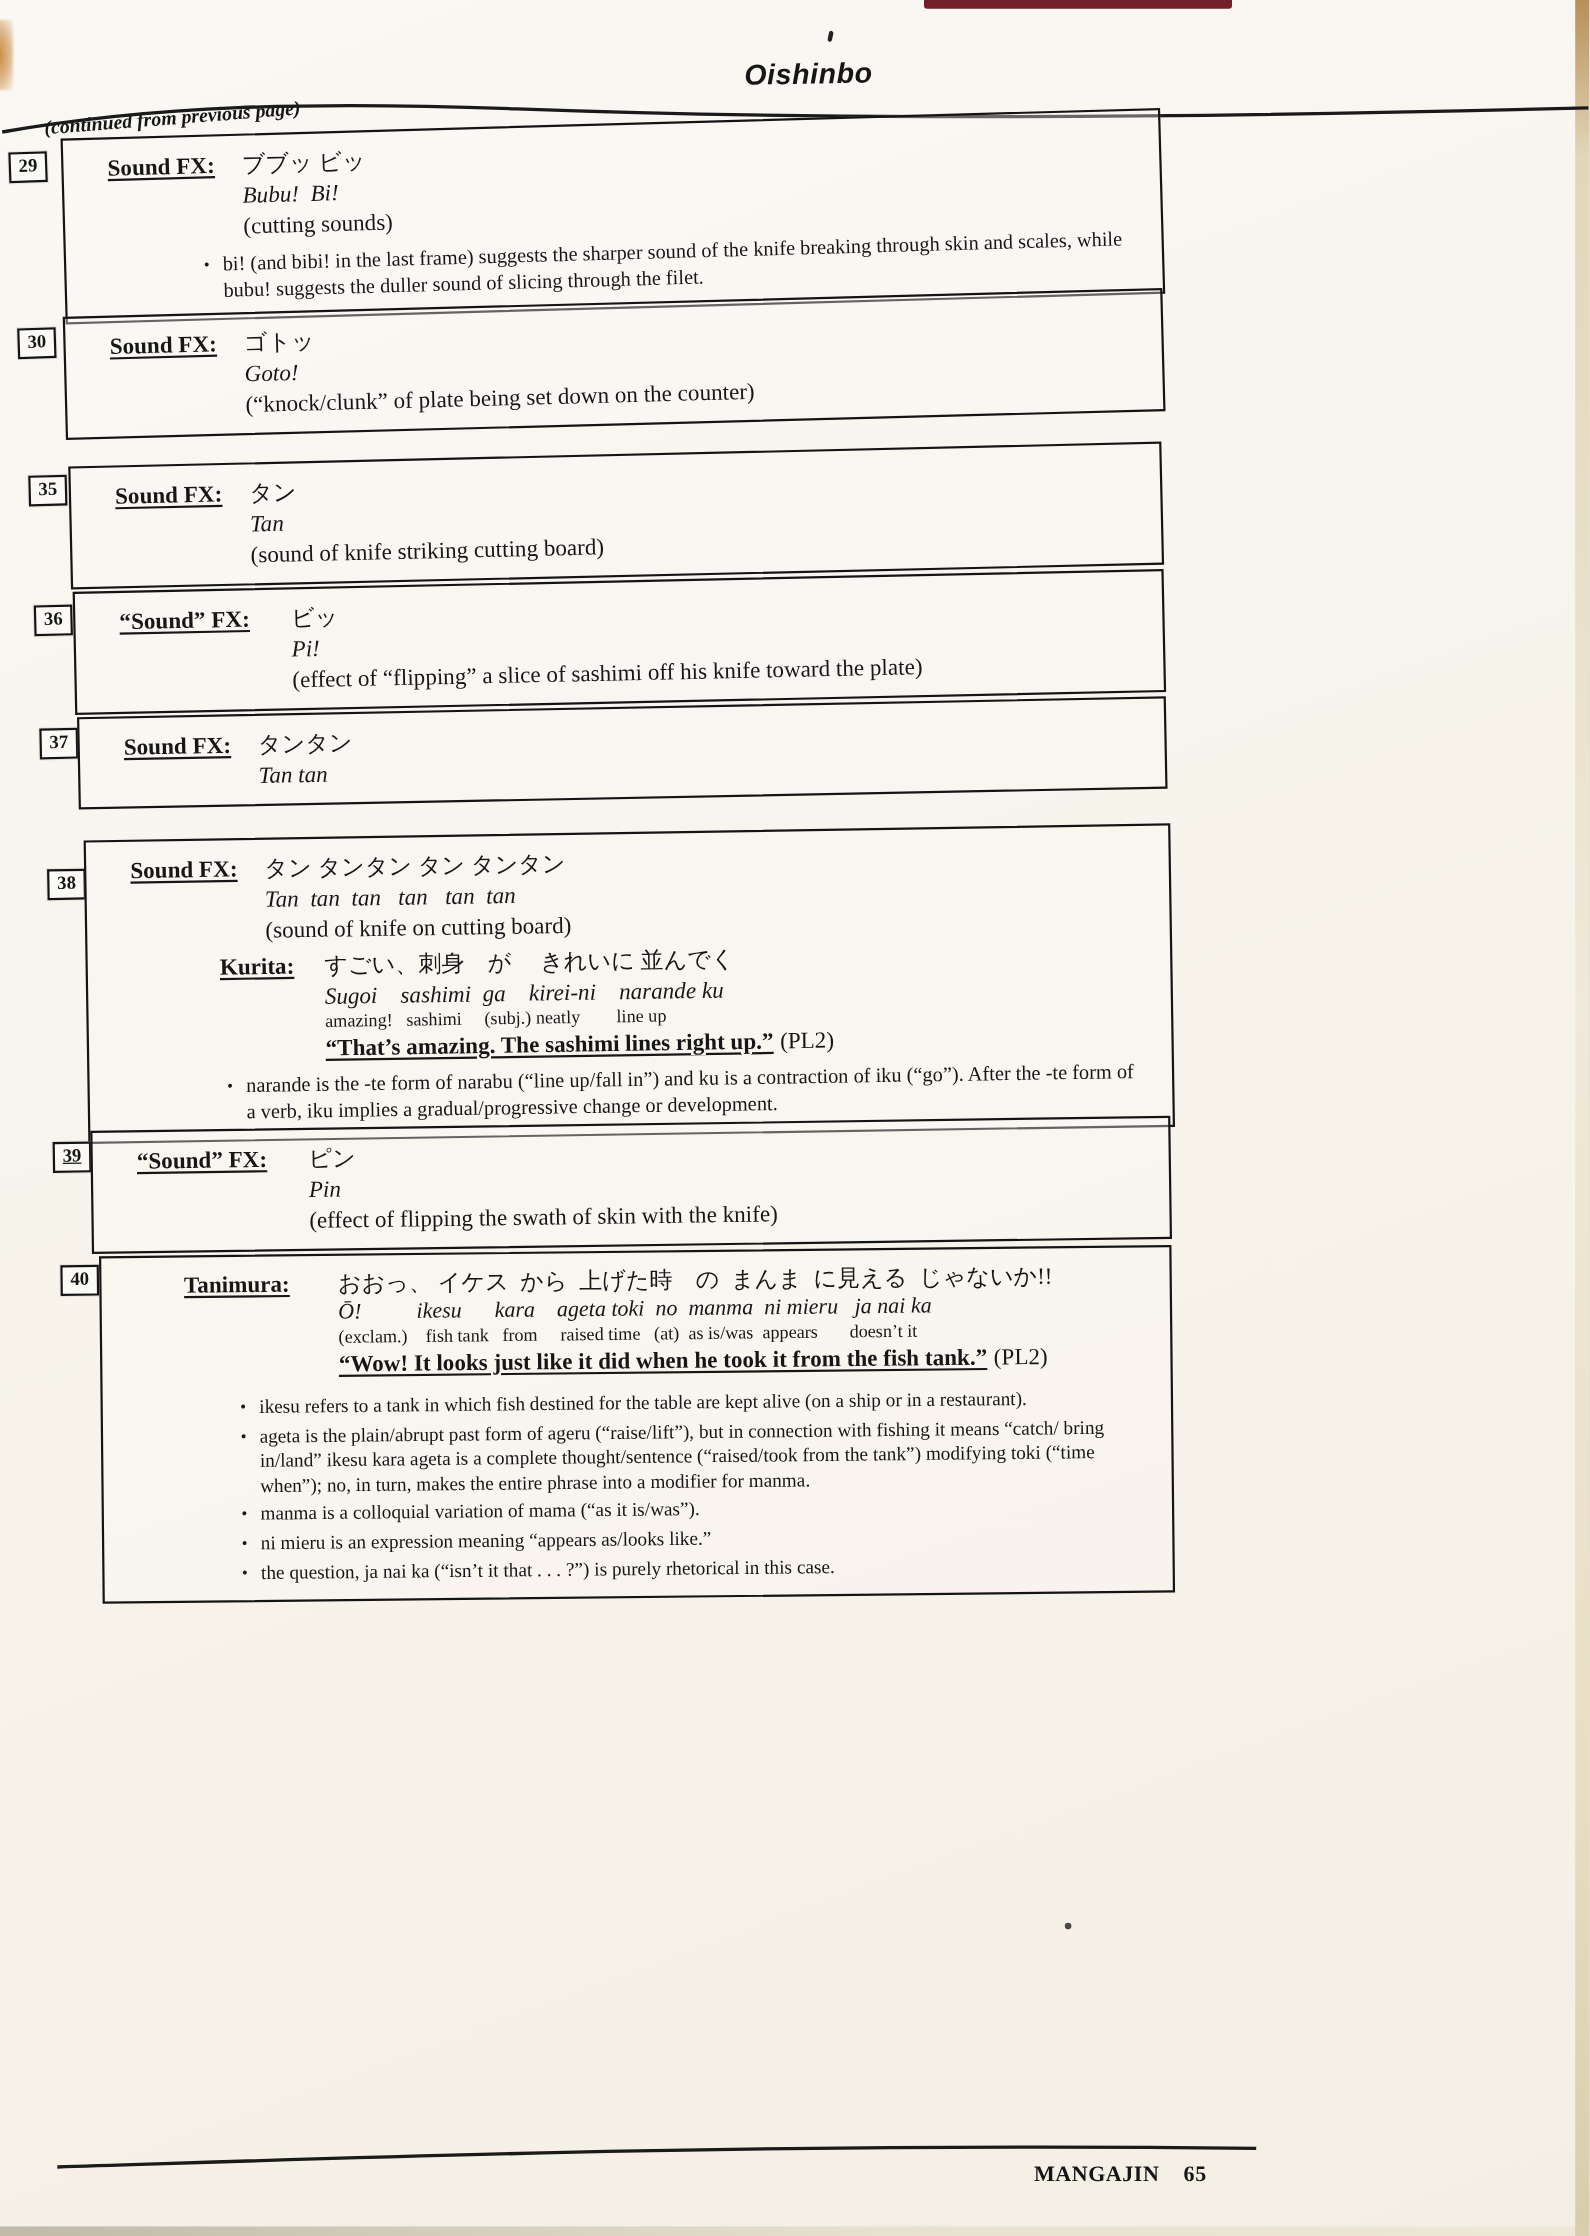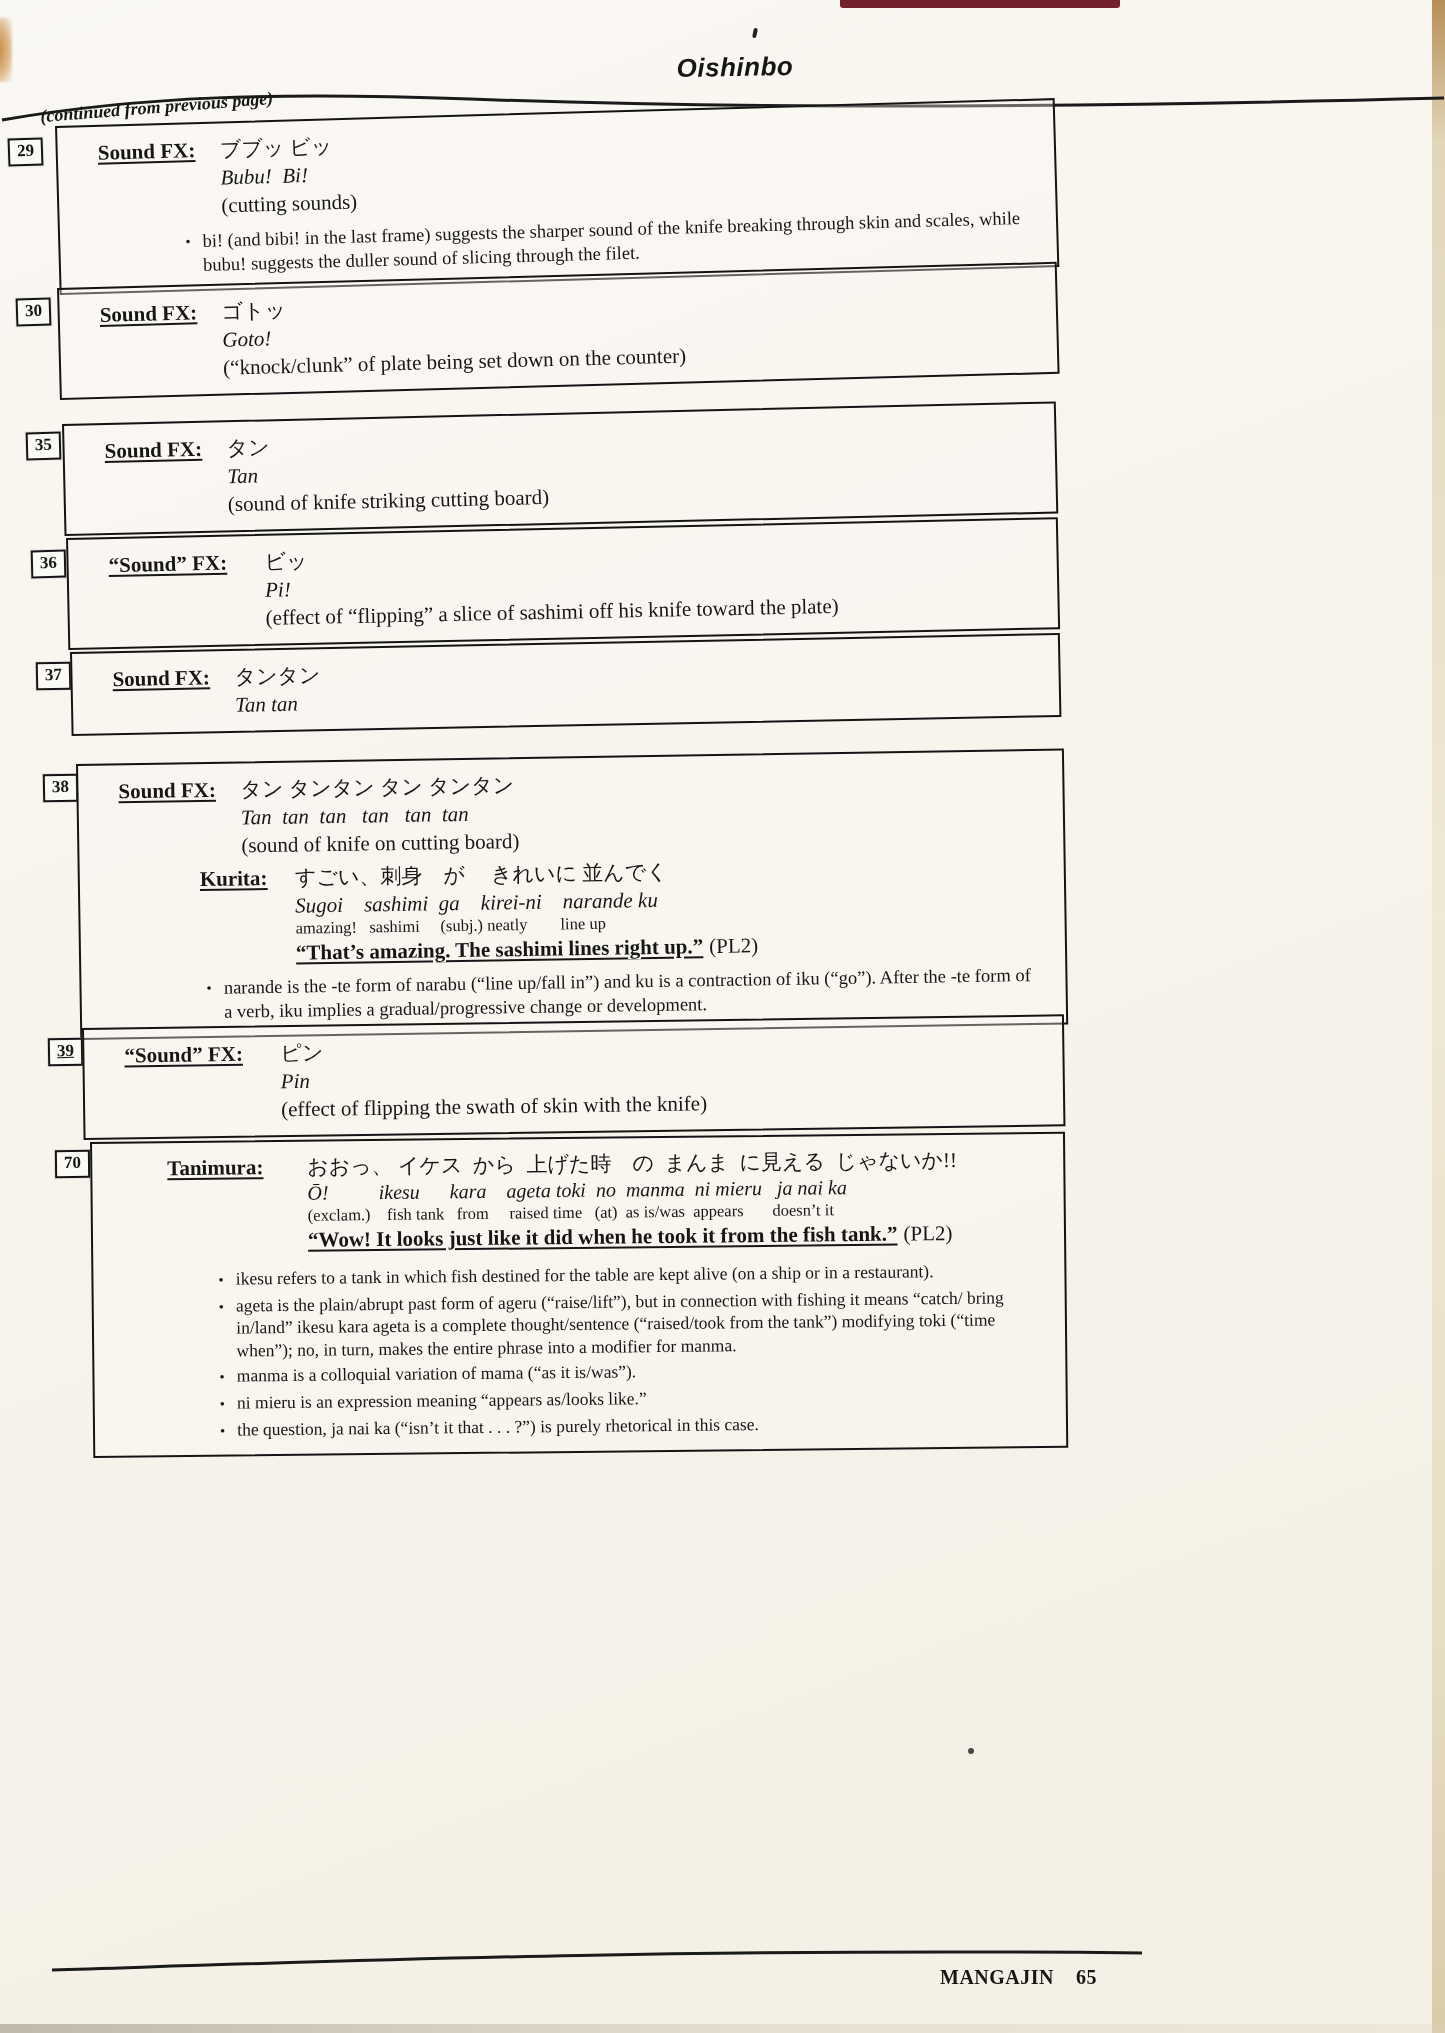--- a/index.html
+++ b/index.html
@@ -119,21 +119,21 @@
 
   <div class="badge" style="left:36px;top:662px;transform:rotate(-1.2deg);">37</div>
   <div class="box" style="left:70px;top:652px;width:990px;min-height:74px;transform:rotate(-1.1deg);">
     <div class="fxline">
         <span class="lbl">Sound FX:</span>
         <span class="jp">タンタン</span>
       </div>
     <div class="cont romaji">Tan tan</div>
   </div>
 
-  <div class="badge" style="left:43px;top:774px;transform:rotate(-1deg);">38</div>
+  <div class="badge" style="left:43px;top:790px;transform:rotate(-1deg);">38</div>
   <div class="box" style="left:76px;top:764px;width:988px;min-height:222px;transform:rotate(-0.9deg);--si:80px;--sw:95px;">
     <div class="fxline">
         <span class="lbl">Sound FX:</span>
         <span class="jp">タン タンタン タン タンタン</span>
       </div>
     <div class="cont romaji">Tan  tan  tan   tan   tan  tan</div>
     <div class="cont paren">(sound of knife on cutting board)</div>
     <div class="spline">
         <span class="slbl">Kurita:</span>
         <span class="jp">すごい、刺身　が　 きれいに 並んでく</span>
@@ -152,21 +152,21 @@
   <div class="badge" style="left:48px;top:1038px;transform:rotate(-0.9deg);text-decoration:underline;">39</div>
   <div class="box" style="left:82px;top:1028px;width:982px;min-height:78px;transform:rotate(-0.8deg);--lw:156px;">
     <div class="fxline">
         <span class="lbl">“Sound” FX:</span>
         <span class="jp">ピン</span>
       </div>
     <div class="cont romaji">Pin</div>
     <div class="cont paren">(effect of flipping the swath of skin with the knife)</div>
   </div>
 
-  <div class="badge" style="left:55px;top:1150px;transform:rotate(-0.7deg);">70</div>
+  <div class="badge" style="left:55px;top:1150px;transform:rotate(-0.7deg);">40</div>
   <div class="box notes-tight" style="left:90px;top:1142px;width:975px;min-height:248px;transform:rotate(-0.6deg);--si:35px;--sw:140px;">
     <div class="spline" style="margin-top:0;">
         <span class="slbl">Tanimura:</span>
         <span class="jp">おおっ、 イケス  から  上げた時　の  まんま  に見える  じゃないか!!</span>
       </div>
     <div class="scont romaji" style="font-size:20px;">Ō!          ikesu      kara    ageta toki  no  manma  ni mieru   ja nai ka</div>
     <div class="scont gloss">(exclam.)    fish tank   from     raised time   (at)  as is/was  appears       doesn’t it</div>
     <div class="scont trans">
       <span class="q">“Wow! It looks just like it did when he took it from the fish tank.”</span><span class="pl">(PL2)</span>
     </div>

